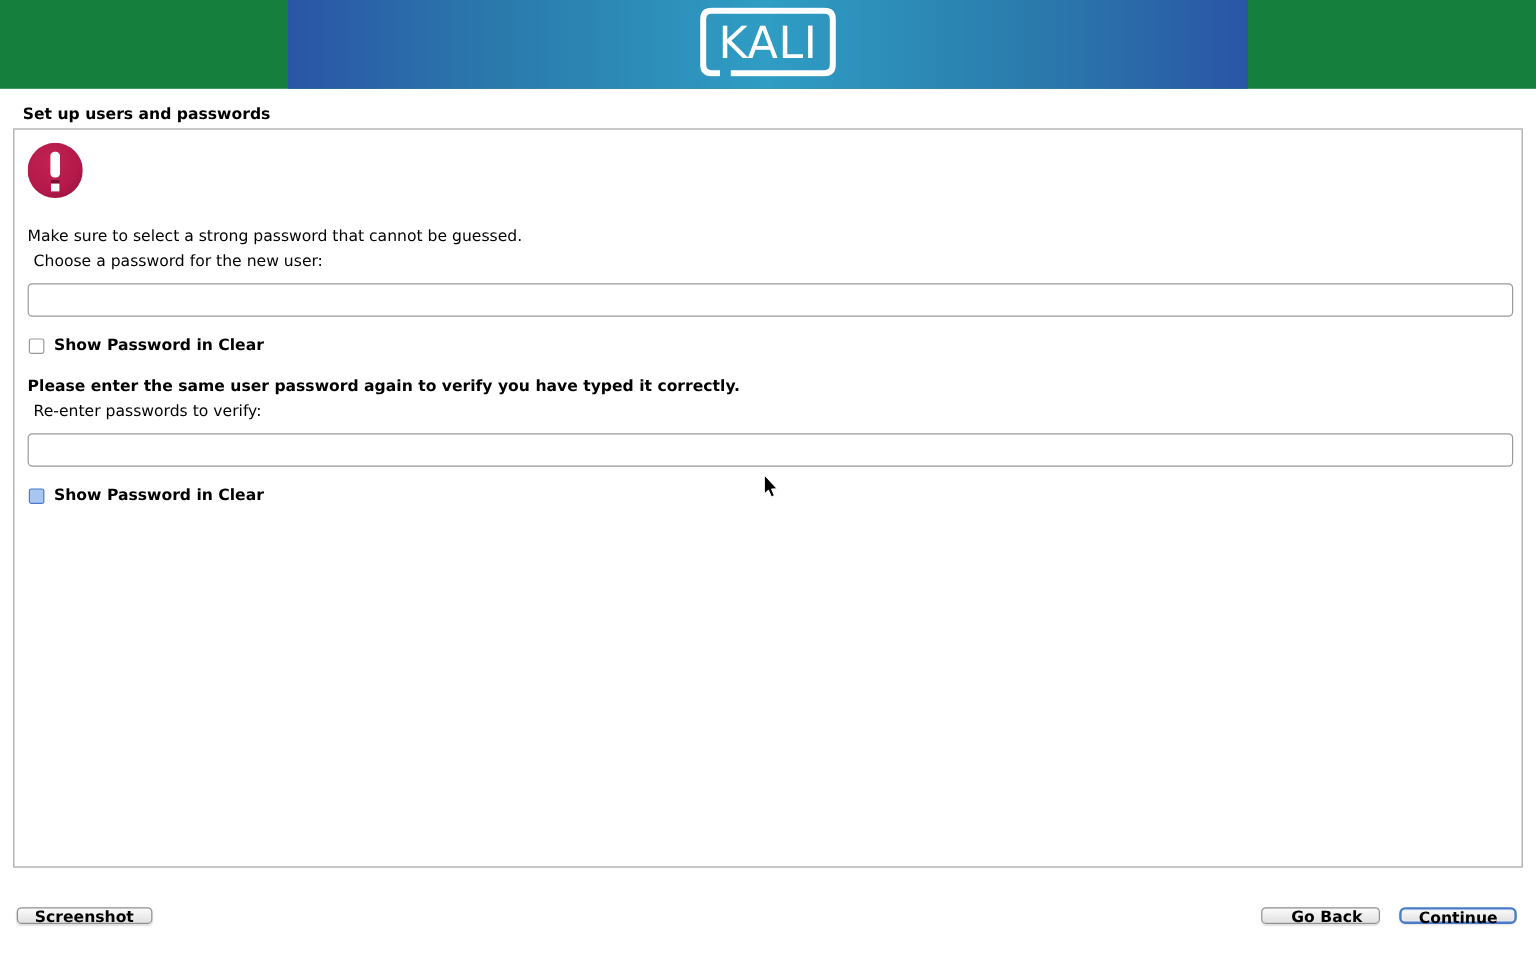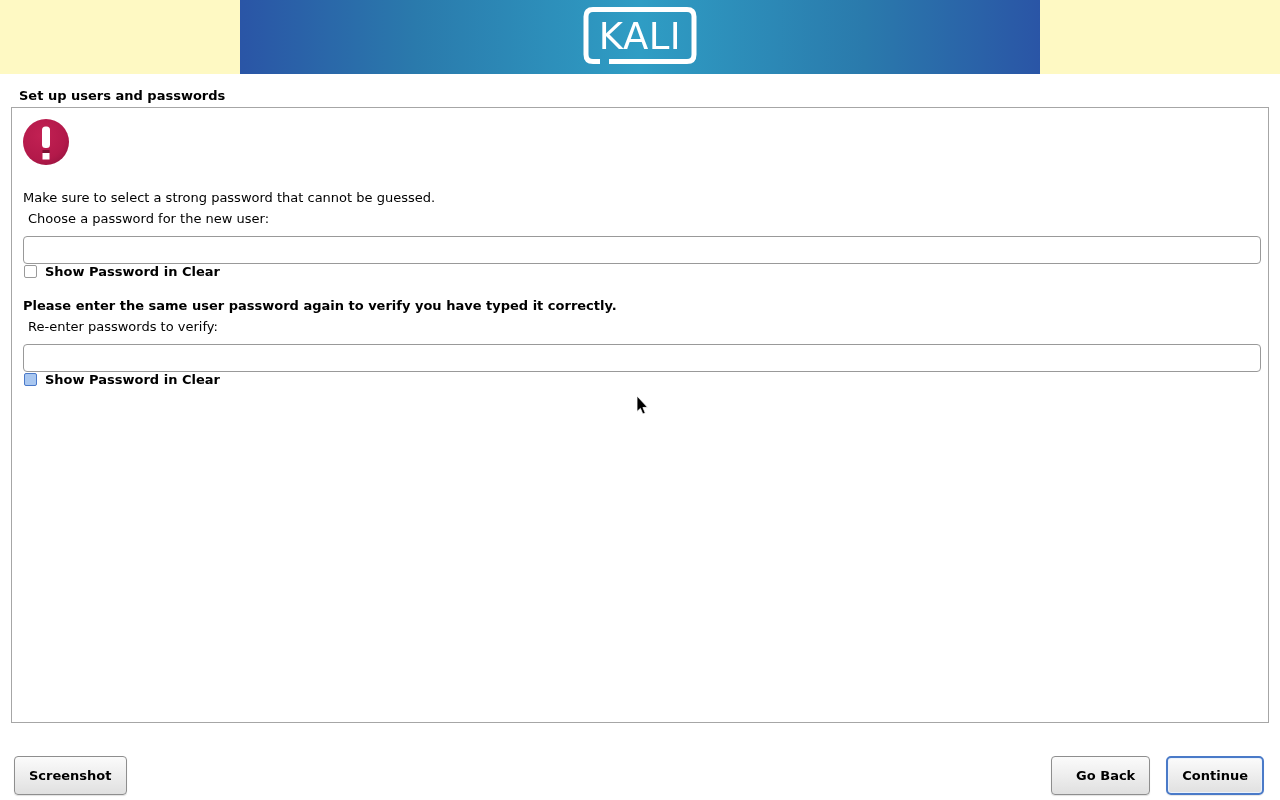--- a/index.html
+++ b/index.html
@@ -3,21 +3,21 @@
 <meta charset="utf-8">
 <style>
   * { margin:0; padding:0; box-sizing:border-box; }
   html,body { width:1280px; height:800px; overflow:hidden; }
   body {
     font-family:"DejaVu Sans","Liberation Sans",sans-serif;
     font-size:13px; color:#000; background:#fff; position:relative;
   }
 
   
-  .banner { height:74px; width:100%; background:#fef9c3; position:relative; }
+  .banner { height:74px; width:100%; background:#15803d; position:relative; }
   .banner-gradient {
     position:absolute; left:240px; top:0; width:800px; height:74px;
     background:linear-gradient(90deg,#2a55a6 0%,#2a7aac 22%,#2f9dc4 50%,#2a7aac 78%,#2a55a6 100%);
   }
   .logo-wrap {
     position:absolute; left:50%; top:50%; transform:translate(-50%,-50%);
   }
 
   
   .page-title { font-weight:bold; padding:14px 0 0 19px; height:33px; }
@@ -35,36 +35,36 @@
   .error-message { font-weight:bold; line-height:20px; }
 
   .strong-hint { font-weight:normal; margin-top:25px; line-height:15px; }
   .field-label { margin:6px 0 0 5px; line-height:15px; }
   .text-input {
     display:block; width:1238px; height:28px; margin-top:10px;
     border:1px solid #999; border-radius:4px; background:#fff;
     font:13px "DejaVu Sans","Liberation Sans",sans-serif; padding:0 6px;
     outline:none;
   }
-  .checkbox-row { display:flex; align-items:center; margin-top:0; height:15px; }
+  .checkbox-row { display:flex; align-items:center; margin-top:17px; height:15px; }
   .checkbox {
     width:13px; height:13px; border:1px solid #9a9a9a; border-radius:2px;
     background:#fff; margin:0 8px 0 1px;
   }
   .checkbox.focused { border-color:#4a79c9; background:#a9c7f0; }
   .checkbox-label { font-weight:bold; }
   .verify-hint { font-weight:bold; margin-top:19px; line-height:15px; }
 
   
   .footer {
     position:absolute; left:0; right:0; top:756px; height:31px;
     display:flex; align-items:stretch; padding:0 16px 0 14px;
   }
   .btn {
-    min-width:96px; height:39px; padding:0 14px;
+    min-width:96px; height:14px; padding:0 14px;
     border:1px solid #8e8e8e; border-radius:4px;
     background:linear-gradient(#fbfbfb,#efefef 45%,#e0e0e0);
     font:bold 13px "DejaVu Sans","Liberation Sans",sans-serif; color:#000;
     box-shadow:0 1px 1px rgba(0,0,0,.12);
     cursor:default;
   }
   .spacer { flex:1; }
   .btn.goback { margin-right:16px;padding-left:24px; }
   .btn.focused {
     border:2px solid #4a7ac8; border-radius:5px;

